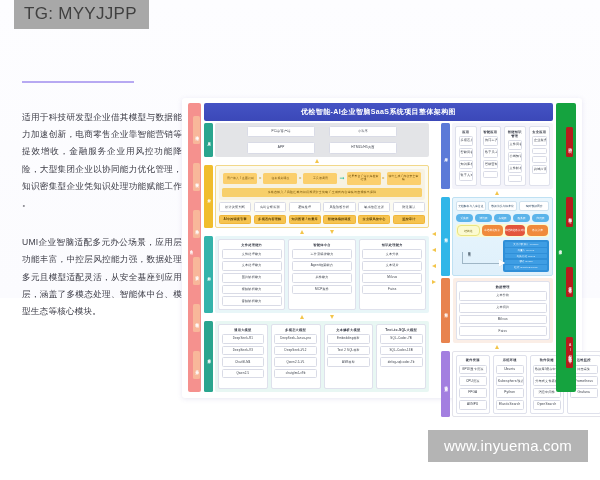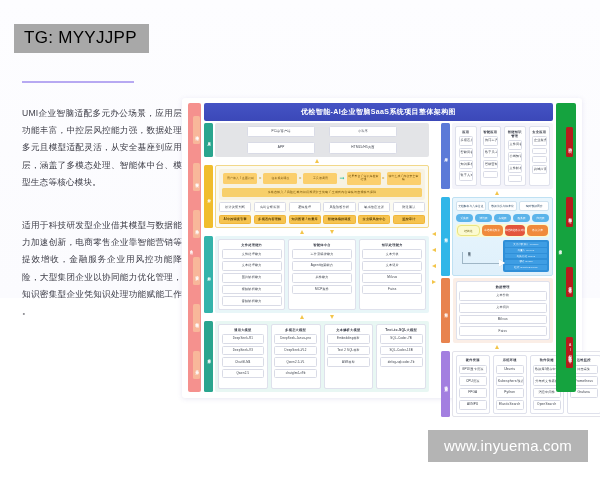--- a/index.html
+++ b/index.html
@@ -10,22 +10,22 @@
     overflow: hidden;
   }
   #page {
     position: relative;
     width: 600px; height: 480px;
     background: linear-gradient(180deg, #fdfdff 0%, #fbfbfe 62%, #ffffff 62.1%, #ffffff 100%);
   }
 
   
   .wm-top {
-    position: absolute; left: 14px; top: 24px;
-    background: #a8a8a8; color: #000000;
+    position: absolute; left: 14px; top: 0;
+    background: #a8a8a8; color: #404040;
     font-size: 17px; letter-spacing: .3px;
     padding: 4px 12px 5px 10px;
     line-height: 1.2;
   }
   .wm-bottom {
     position: absolute; right: 12px; bottom: 18px;
     background: #b4b4b4; color: #ffffff;
     font-size: 15px; letter-spacing: .2px;
     padding: 7px 16px 8px 16px;
   }
@@ -250,22 +250,22 @@
 </head>
 <body>
 
 <div id="page">
 
   <div class="wm-top">TG: MYYJJPP</div>
   <div class="wm-bottom">www.inyuema.com</div>
 
   <div class="left-col">
     <div class="title-rule"></div>
+    <div class="para second">适用于科技研发型企业借其模型与数据能力加速创新，电商零售企业靠智能营销等提效增收，金融服务企业用风控功能降险，大型集团企业以协同能力优化管理，知识密集型企业凭知识处理功能赋能工作 。</div>
     <div class="para">UMI企业智脑适配多元办公场景，应用层功能丰富，中控层风控能力强，数据处理多元且模型适配灵活，从安全基座到应用层，涵盖了多模态处理、智能体中台、模型生态等核心模块。</div>
-    <div class="para second">适用于科技研发型企业借其模型与数据能力加速创新，电商零售企业靠智能营销等提效增收，金融服务企业用风控功能降险，大型集团企业以协同能力优化管理，知识密集型企业凭知识处理功能赋能工作 。</div>
   </div>
 
   <div class="diagram-card">
 
     <div class="rail rail-left">
       <div class="rail-caption v-text">业务价值</div>
       <div class="chip"><span class="v-text">降本增效</span></div>
       <div class="chip"><span class="v-text">智能决策</span></div>
       <div class="chip"><span class="v-text">风险可控</span></div>
       <div class="chip"><span class="v-text">弹性扩展</span></div>

